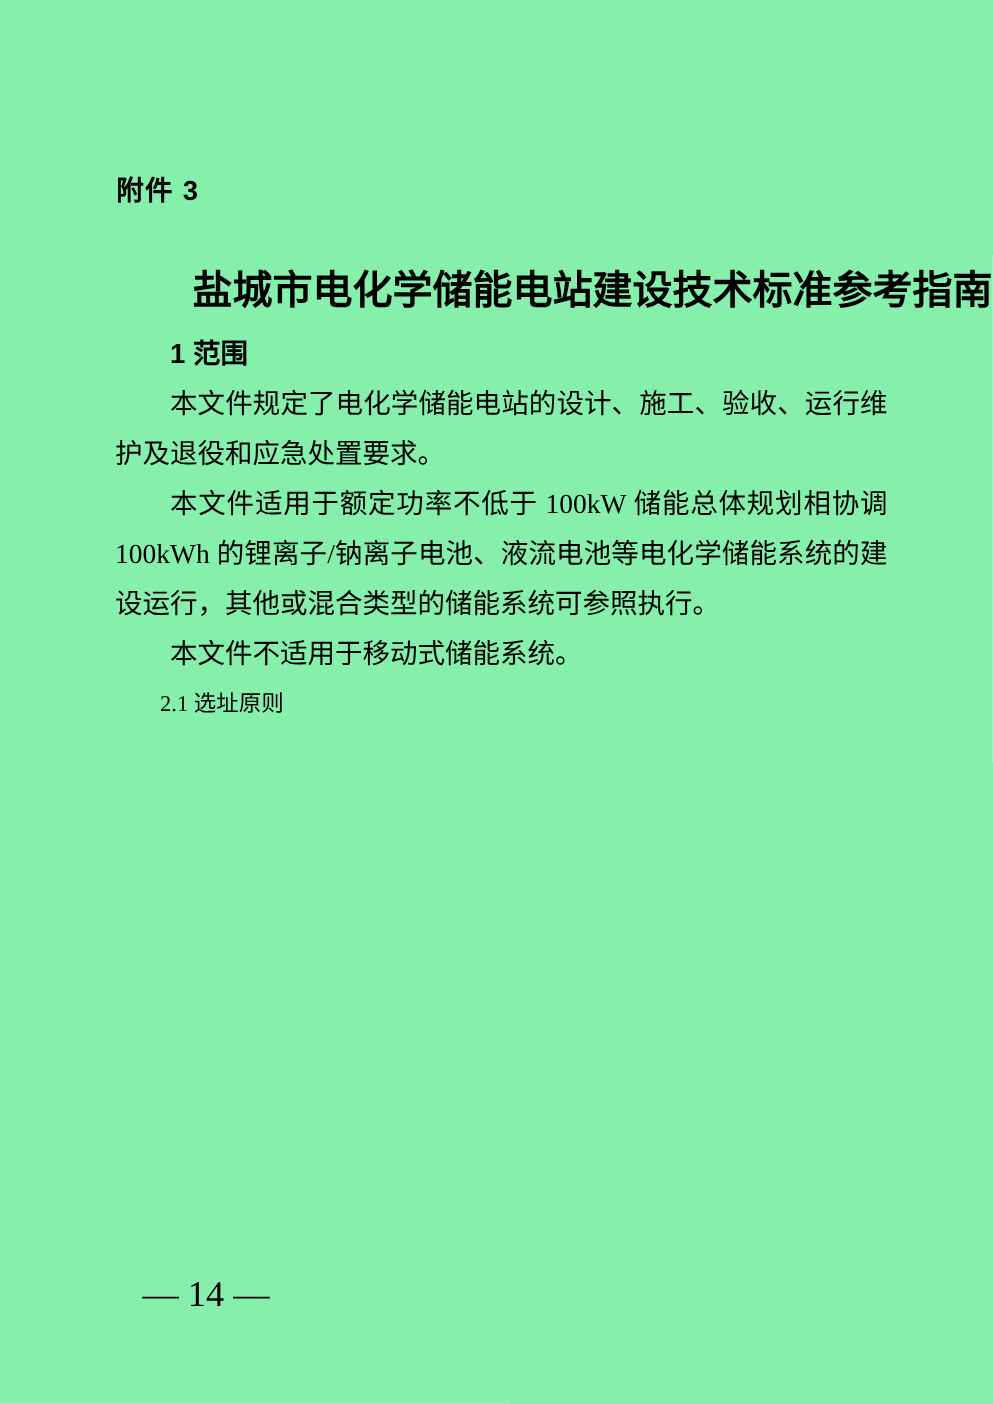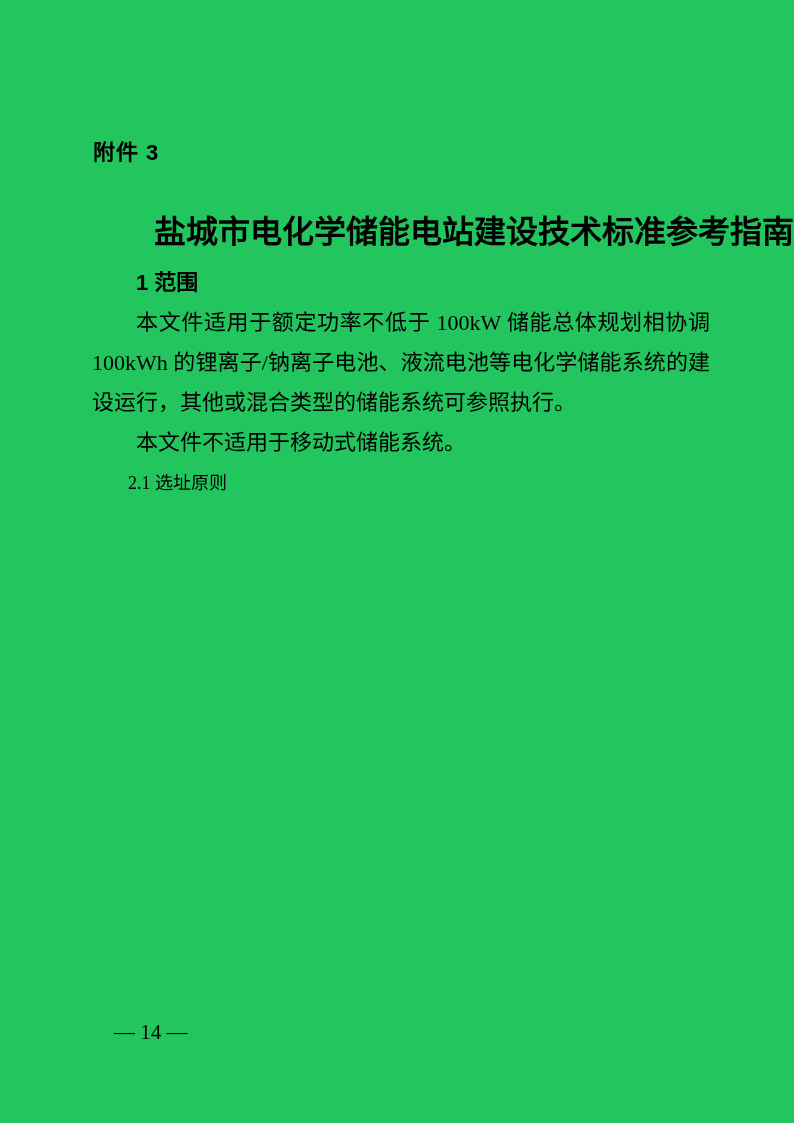--- a/index.html
+++ b/index.html
@@ -8,21 +8,21 @@
     height: 1123px;
     background: #ffffff;
     position: relative;
     color: #000000;
     font-family: "Liberation Serif", serif;
     overflow: hidden;
   }
   .page {
     position: absolute;
     inset: 0;
-    background: #22c55e;
+    background: #86efac;
     text-decoration: underline;
   }
   .attachment-label {
     position: absolute;
     left: 93px;
     top: 134px;
     font-family: "Liberation Sans", sans-serif;
     font-weight: 700;
     font-size: 22px;
     letter-spacing: 1px;
@@ -72,36 +72,37 @@
     font-family: "Liberation Serif", serif;
     font-weight: 400;
     text-indent: 2em;
     font-size: 22px;
     line-height: 40px;
   }
   .footer {
     position: absolute;
     left: 114px;
     top: 1020px;
-    font-size: 21px;
+    font-size: 29px;
     font-family: "Liberation Serif", serif;
     white-space: nowrap;
   }
 </style>
 </head>
 <body>
 
 <div class="page">
 
   <div class="attachment-label">附件 3</div>
 
   <div class="doc-title">盐城市电化学储能电站建设技术标准参考指南</div>
 
   <div class="content">
     <div class="h1">1 范围</div>
+    <p class="para">本文件规定了电化学储能电站的设计、施工、验收、运行维护及退役和应急处置要求。</p>
     <p class="para">本文件适用于额定功率不低于 100kW 储能总体规划相协调 100kWh 的锂离子/钠离子电池、液流电池等电化学储能系统的建设运行，其他或混合类型的储能系统可参照执行。</p>
     <p class="para">本文件不适用于移动式储能系统。</p>
     <div class="h2">2.1 选址原则</div>
   </div>
 
   <div class="footer">— 14 —</div>
 
 </div>
 
 </body></html>

